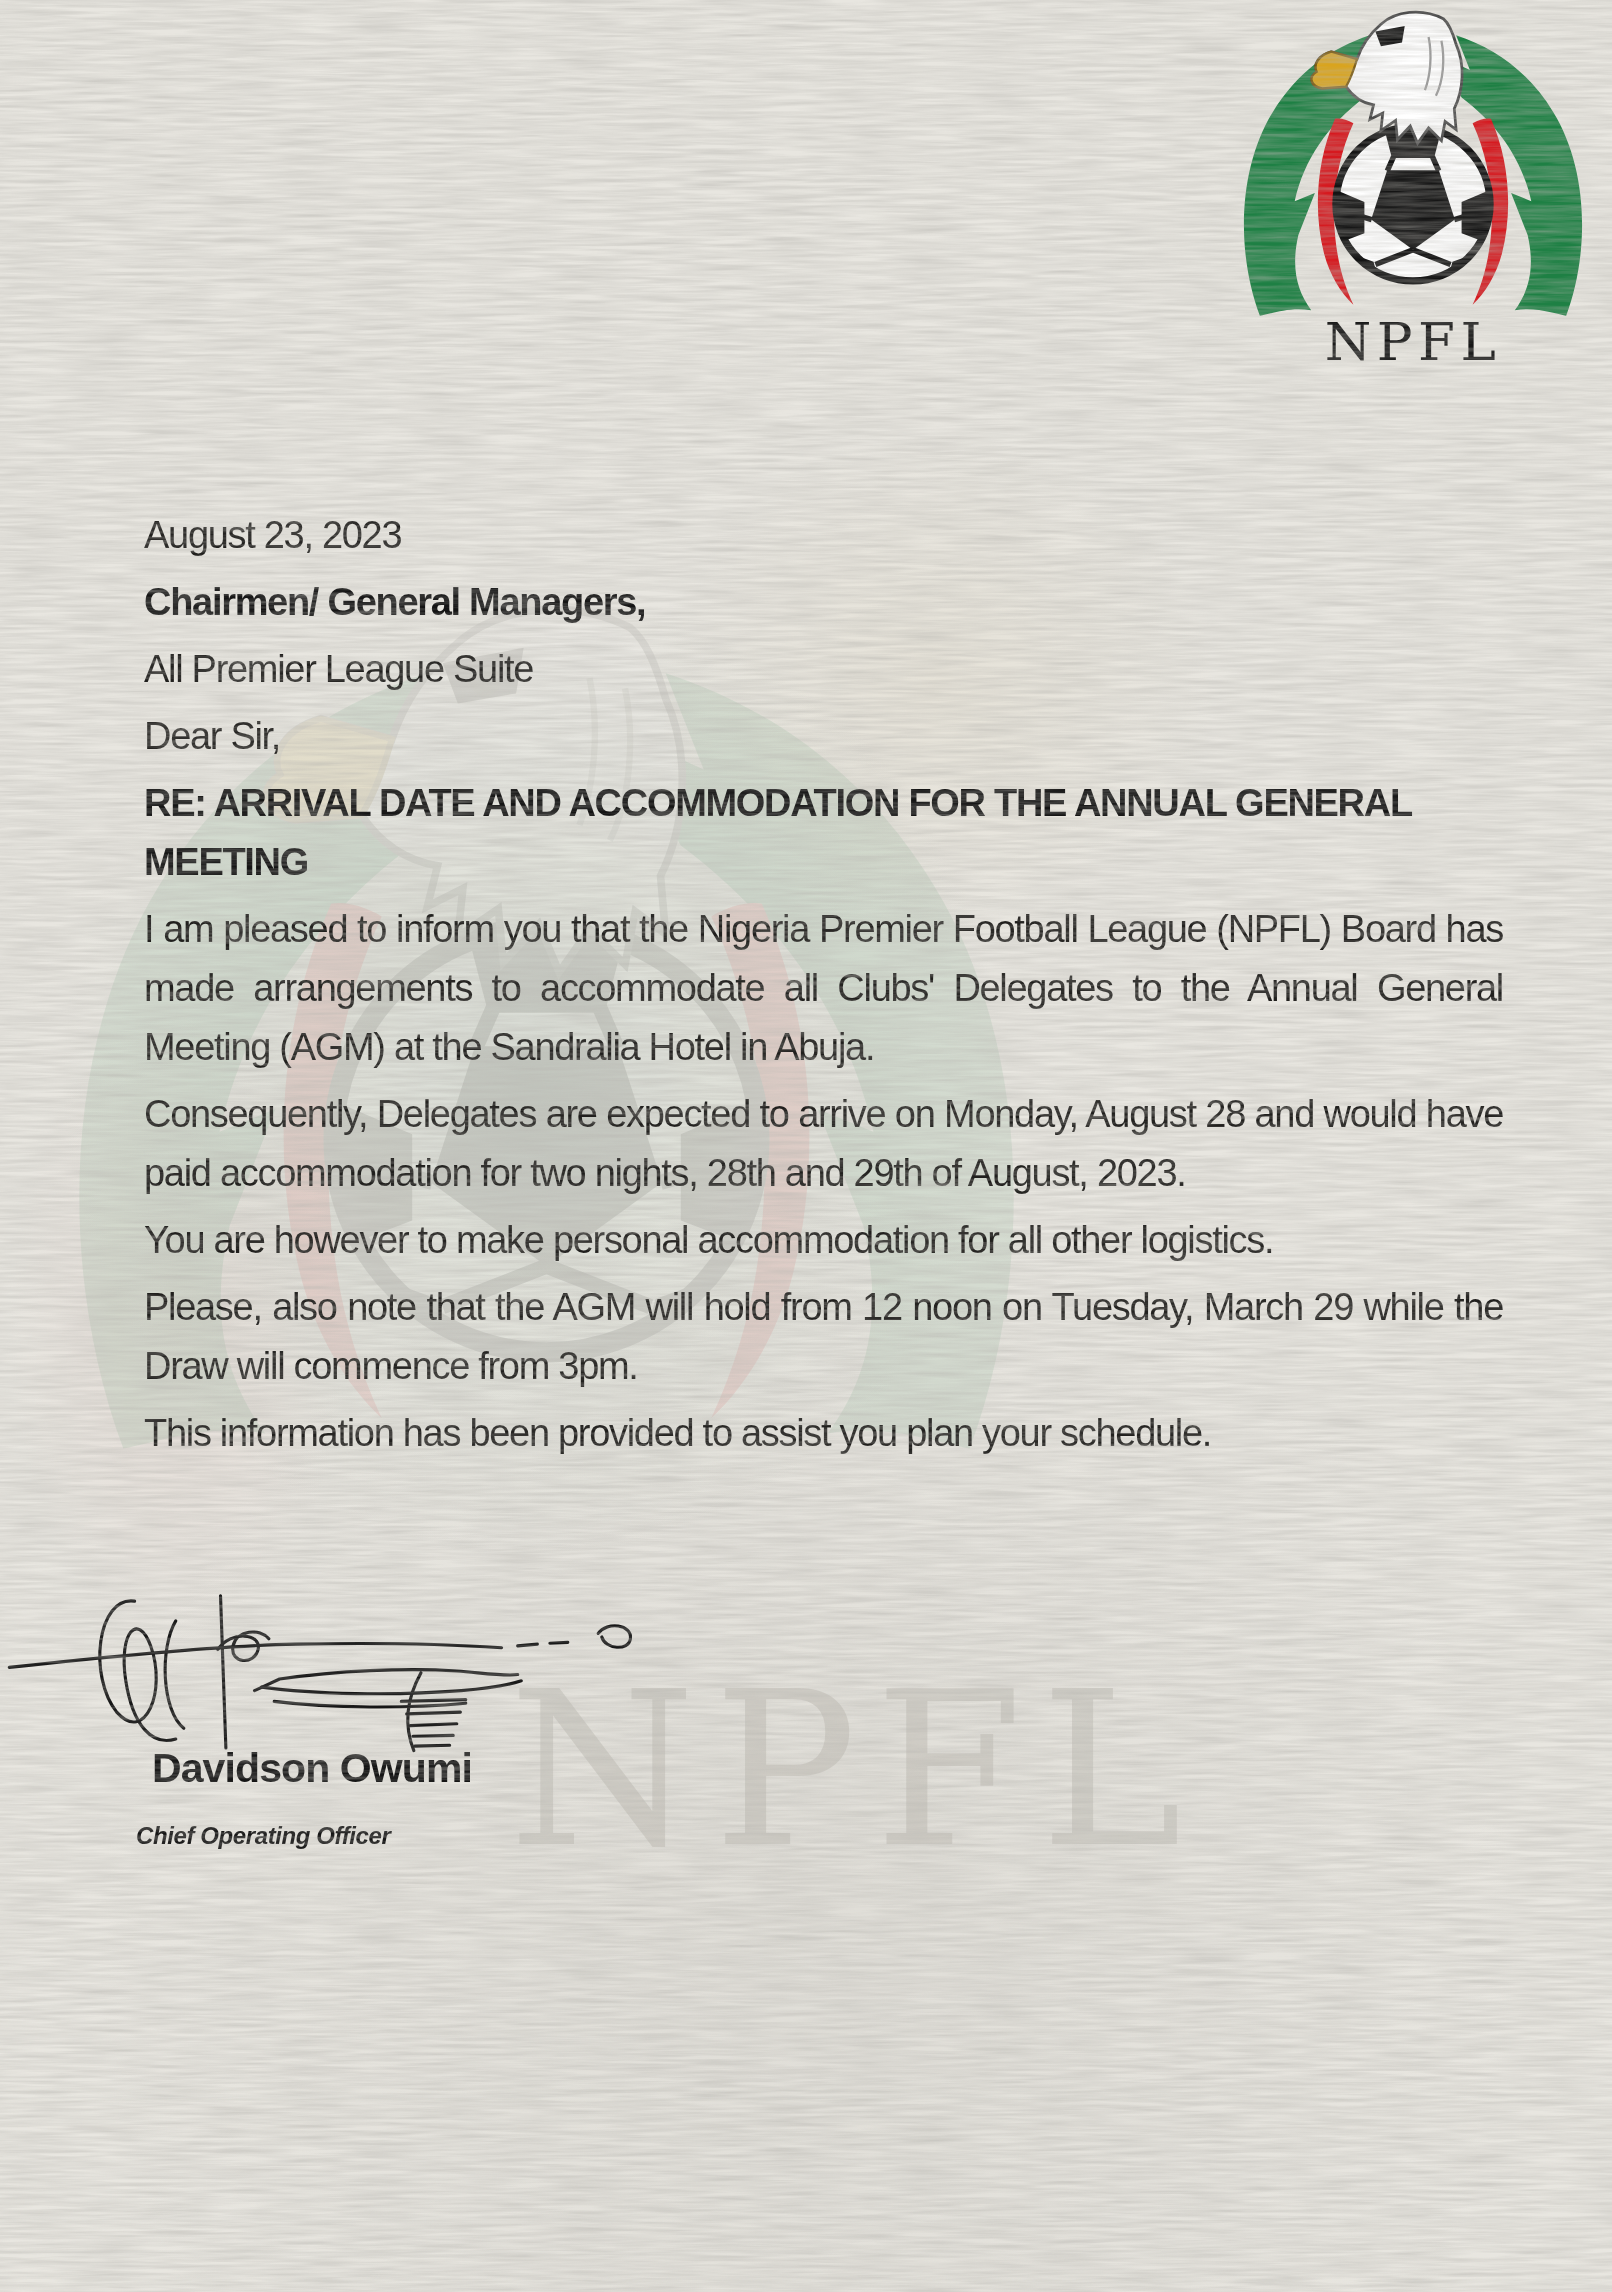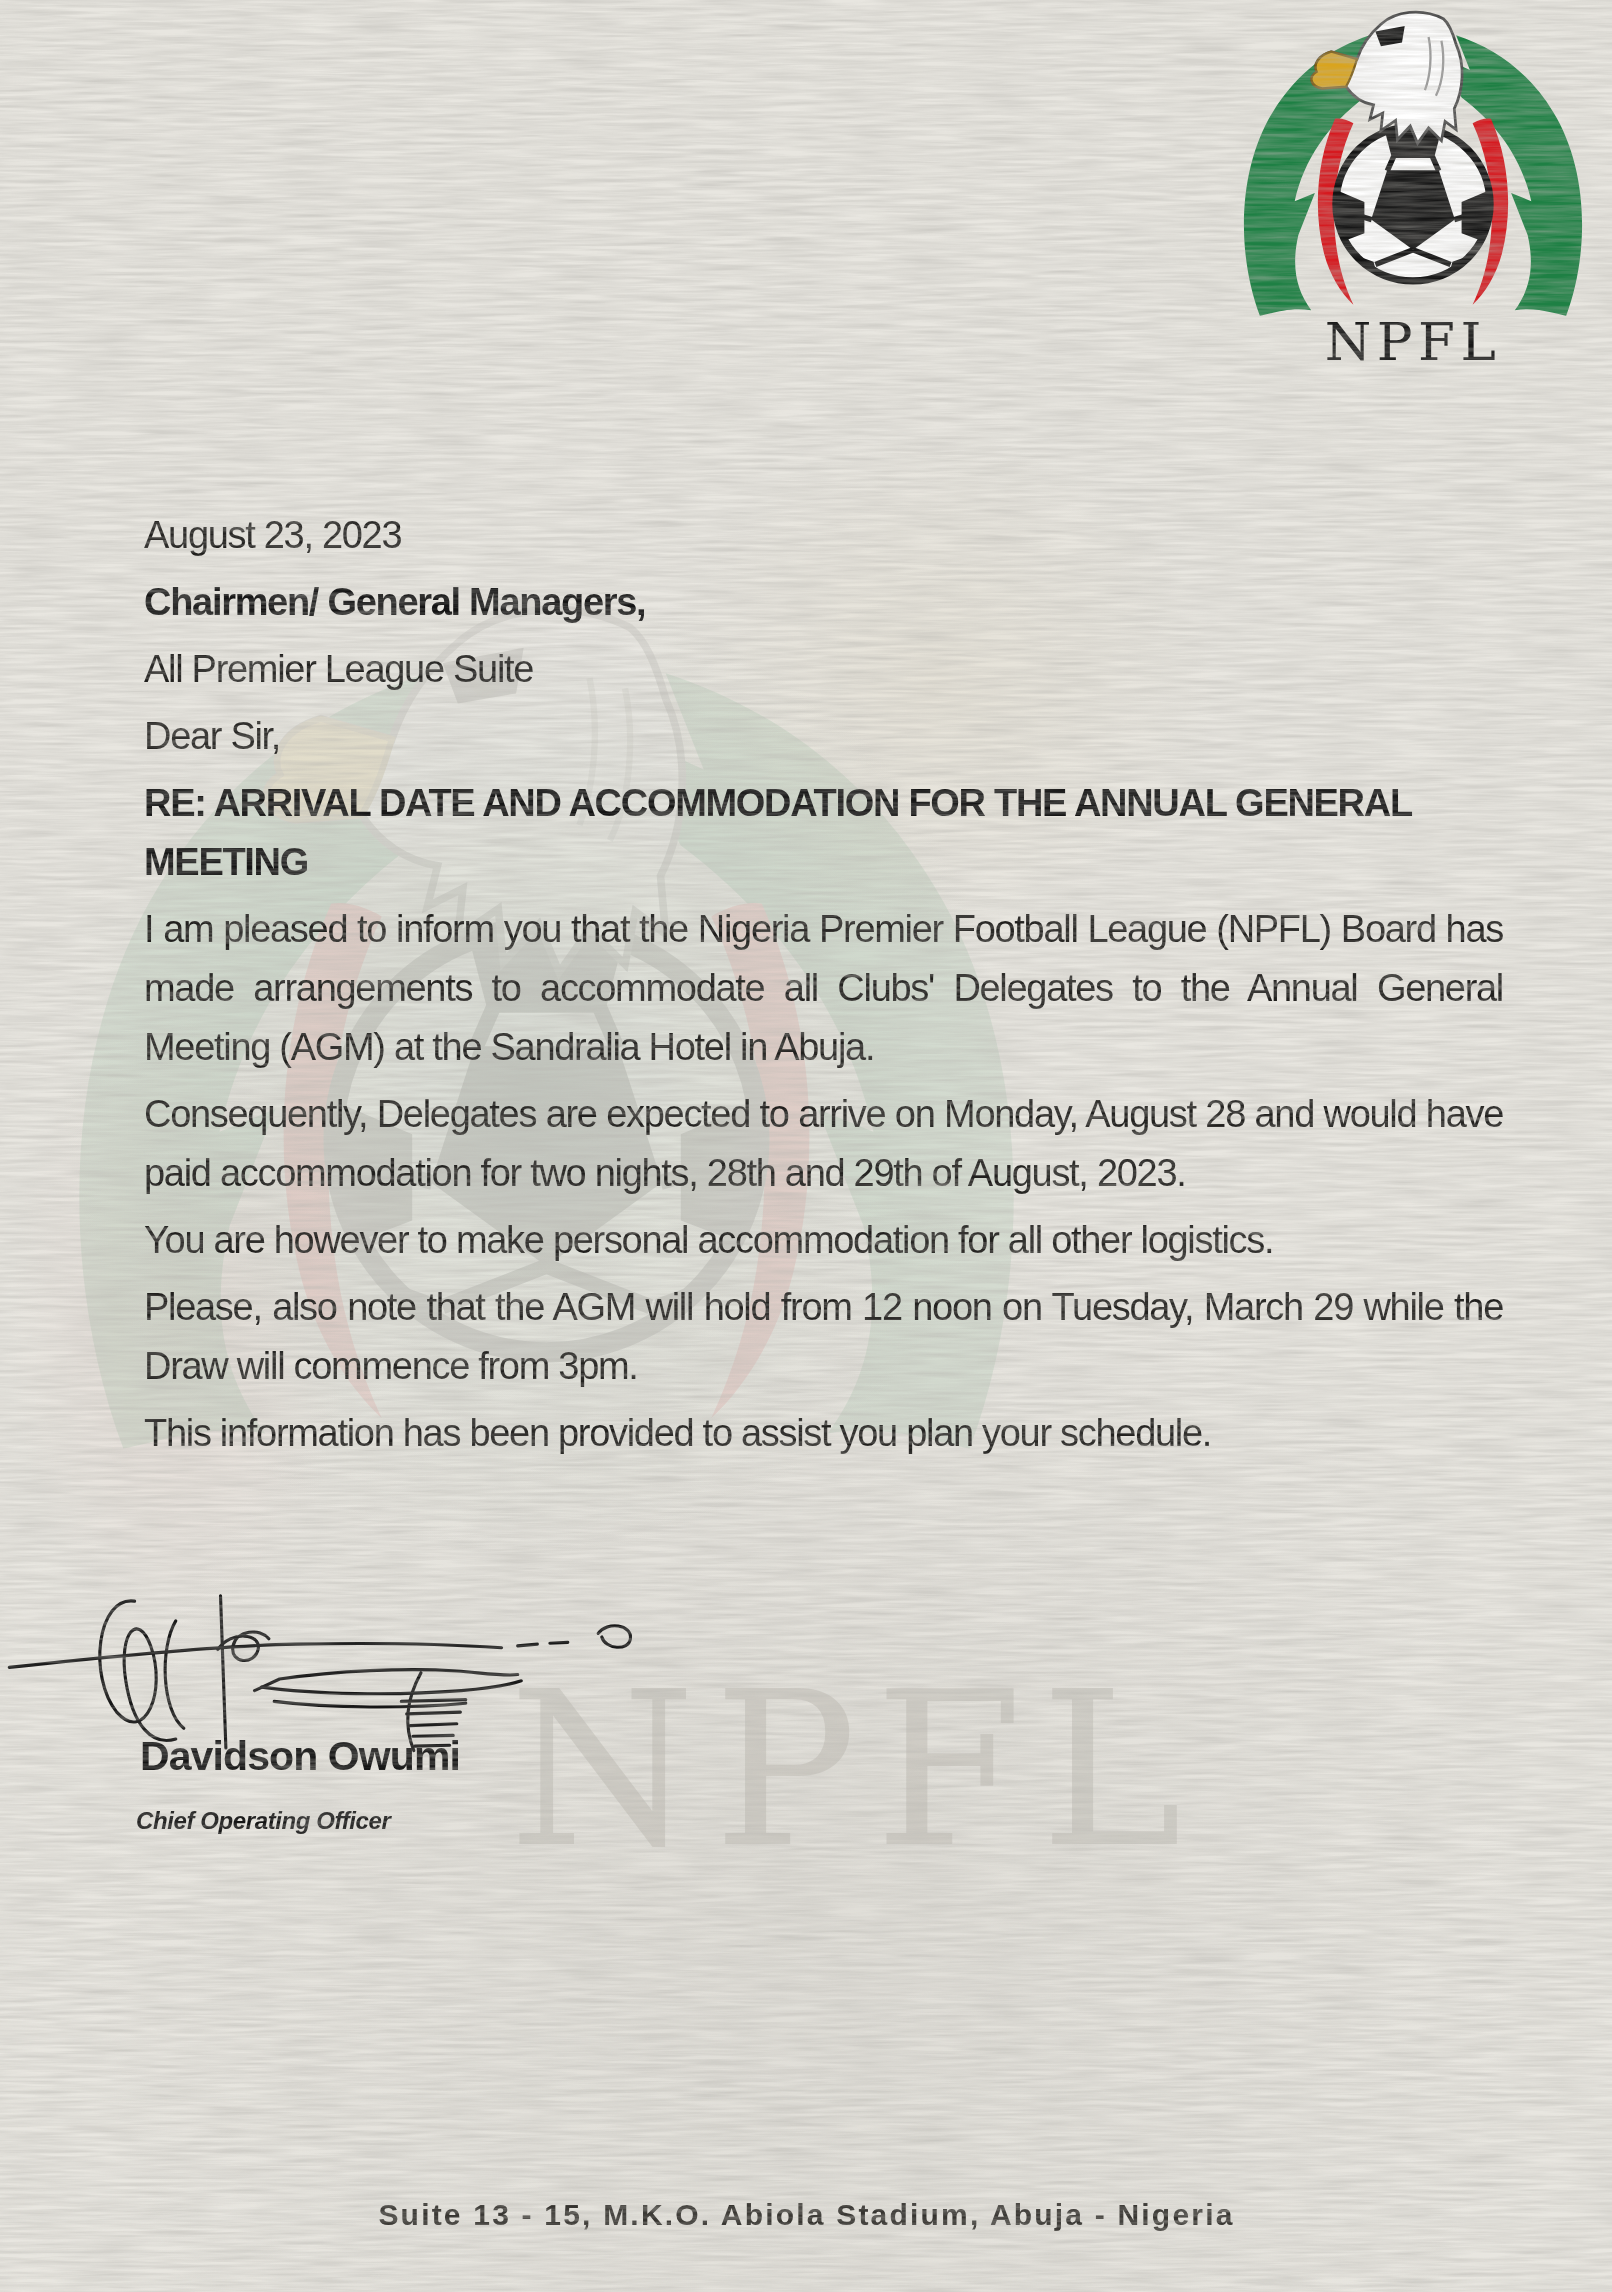--- a/index.html
+++ b/index.html
@@ -33,21 +33,21 @@
   .letter-body p{margin:8px;font-size:38px;line-height:59px;letter-spacing:-1.3px;}
   .date{margin-bottom:98px;}
   .addr-bold{font-weight:700;margin-bottom:15px;color:#141414;}
   .addr{margin-bottom:15px;}
   .salutation{margin-bottom:15px;}
   .subject{font-weight:700;color:#141414;margin-bottom:12.5px;letter-spacing:-0.9px;}
   .para{text-align:justify;margin-bottom:12.5px;}
   .closing{margin-bottom:0;}
   .signature-svg{position:absolute;left:0;top:1594px;width:663px;height:179px;z-index:4;}
   .signatory{position:absolute;left:136px;top:1725px;z-index:3;}
-  .signatory .name{font-size:41px;line-height:54px;font-weight:700;letter-spacing:-0.9px;color:#141414;margin:4px;}
+  .signatory .name{font-size:41px;line-height:54px;font-weight:700;letter-spacing:-0.9px;color:#141414;margin:16px;}
   .signatory .role{font-size:24px;line-height:50px;font-weight:700;font-style:italic;letter-spacing:-0.4px;color:#141414;margin:12.5px 0 0 0;}
   .footer{position:absolute;left:0;right:0;top:2196px;z-index:3;text-align:center;color:#34322e;}
   .footer .line1{font-size:30px;line-height:38px;font-weight:700;letter-spacing:2.2px;margin:0;}
   .footer .line2{font-size:30px;line-height:38px;letter-spacing:2.2px;margin:1.8px 0 0 0;font-weight:400;color:#45433f;}
   .footer .b{font-weight:700;color:#2c2a27;}
   .footer .bar{display:inline-block;width:3.6px;height:39px;background:#2c2a27;vertical-align:middle;margin:0 12.5px 5.4px 12.5px;}
 </style>
 </head>
 <body>
 
@@ -137,21 +137,20 @@
       <path d="M 448 120 L 520 118 M 454 134 L 514 132 M 458 147 L 510 145 M 461 159 L 506 158 M 463 170 L 502 169"></path>
     </g>
   </svg>
 
   <div class="signatory">
     <p class="name">Davidson Owumi</p>
     <p class="role">Chief Operating Officer</p>
   </div>
 
   <div class="footer">
-    <p class="line1">Suite 13 - 15, M.K.O. Abiola Stadium, Abuja - Nigeria</p>
   </div>
 
   <svg class="noise" width="1613" height="2293" viewBox="0 0 1801 2560">
     <defs>
       <filter id="grain" x="0" y="0" width="100%" height="100%">
         <feTurbulence type="fractalNoise" baseFrequency="0.013 0.24" numOctaves="3" seed="7" result="t"></feTurbulence>
         <feColorMatrix in="t" type="matrix" values="0 0 0 0 0.48  0 0 0 0 0.47  0 0 0 0 0.44  0.8 0.8 0.8 0 -0.85"></feColorMatrix>
       </filter>
     </defs>
     <rect width="1801" height="2560" filter="url(#grain)" opacity="0.55"></rect>

